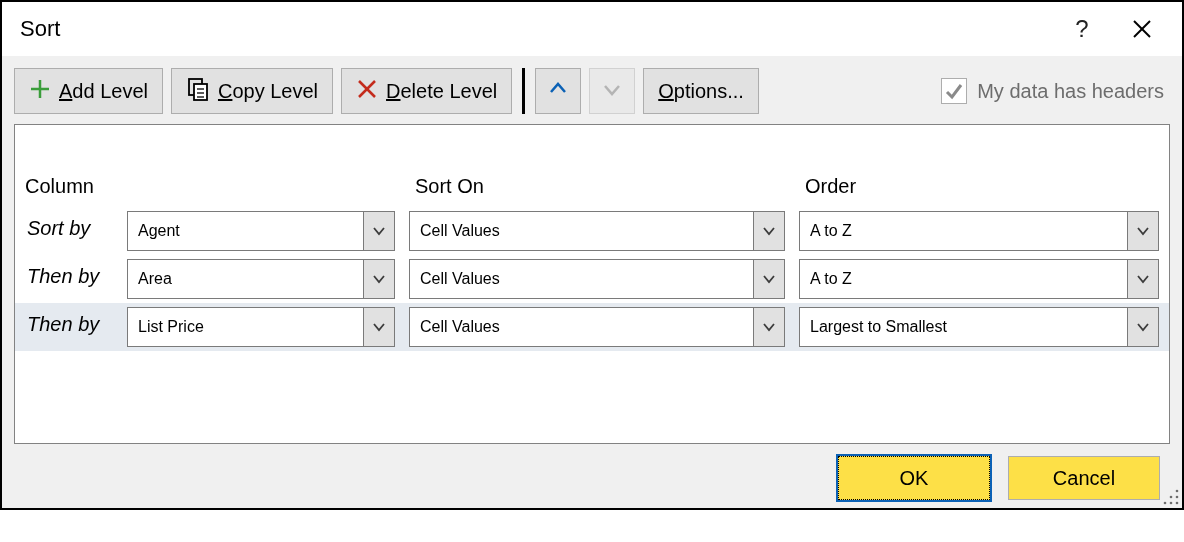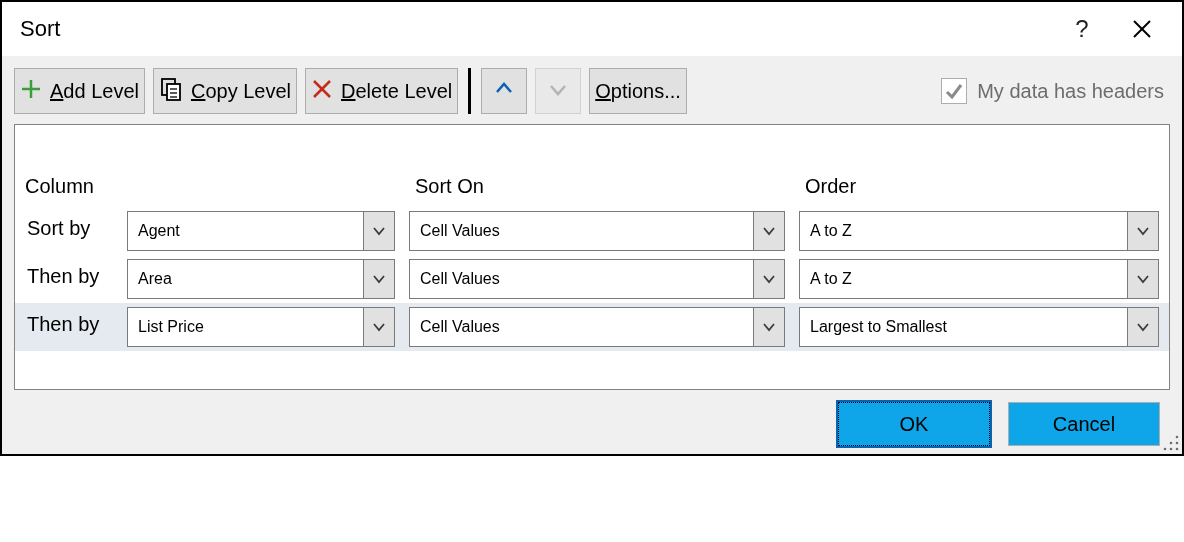--- a/index.html
+++ b/index.html
@@ -8,21 +8,21 @@
     width: 1184px;
     height: 542px;
     font-family: "Segoe UI", Tahoma, sans-serif;
     font-size: 19px;
     color: #000;
     background: #fff;
   }
   .dialog {
     box-sizing: border-box;
     width: 1184px;
-    height: 456px;
+    height: 510px;
     border: 2px solid #000;
     background: #fff;
     display: flex;
     flex-direction: column;
     position: relative;
   }
   
   .titlebar {
     background: #fff;
     height: 54px;
@@ -56,21 +56,21 @@
     display: flex;
     align-items: stretch;
     gap: 8px;
     margin-bottom: 10px;
   }
   .btn {
     background: #e1e1e1;
     border: 1px solid #adadad;
     display: flex;
     align-items: center;
-    padding: 5px 5px;
+    padding: 5px 14px;
     gap: 8px;
     font-size: 20px;
     color: #000;
     height: 46px;
     box-sizing: border-box;
   }
   .btn .u { text-decoration: underline; }
   .btn.square { width: 46px; justify-content: center; padding: 0; }
   .vsep {
     width: 3px;
@@ -120,20 +120,21 @@
   }
   .row {
     display: grid;
     grid-template-columns: 108px 1fr;
     padding: 2px 8px 2px 2px;
   }
   .row-label {
     padding: 8px 6px 0 10px;
     font-size: 20px;
     white-space: nowrap;
+    font-style: italic;
   }
   .row.selected {
     background: #e5eaf0;
   }
   .combo {
     position: relative;
     height: 40px;
     margin: 2px 2px 2px 2px;
     box-sizing: border-box;
   }
@@ -165,21 +166,21 @@
   .footer {
     display: flex;
     justify-content: flex-end;
     gap: 18px;
     padding: 12px 10px 0 10px;
   }
   .fbtn {
     width: 150px;
     height: 42px;
     border: 1px solid #adadad;
-    background: #0ea5e9;
+    background: #fde047;
     display: flex;
     align-items: center;
     justify-content: center;
     font-size: 20px;
   }
   .fbtn.primary {
     border: 1px dotted #000;
     outline: 2px solid #0b61b5;
   }
   .resize-grip {

